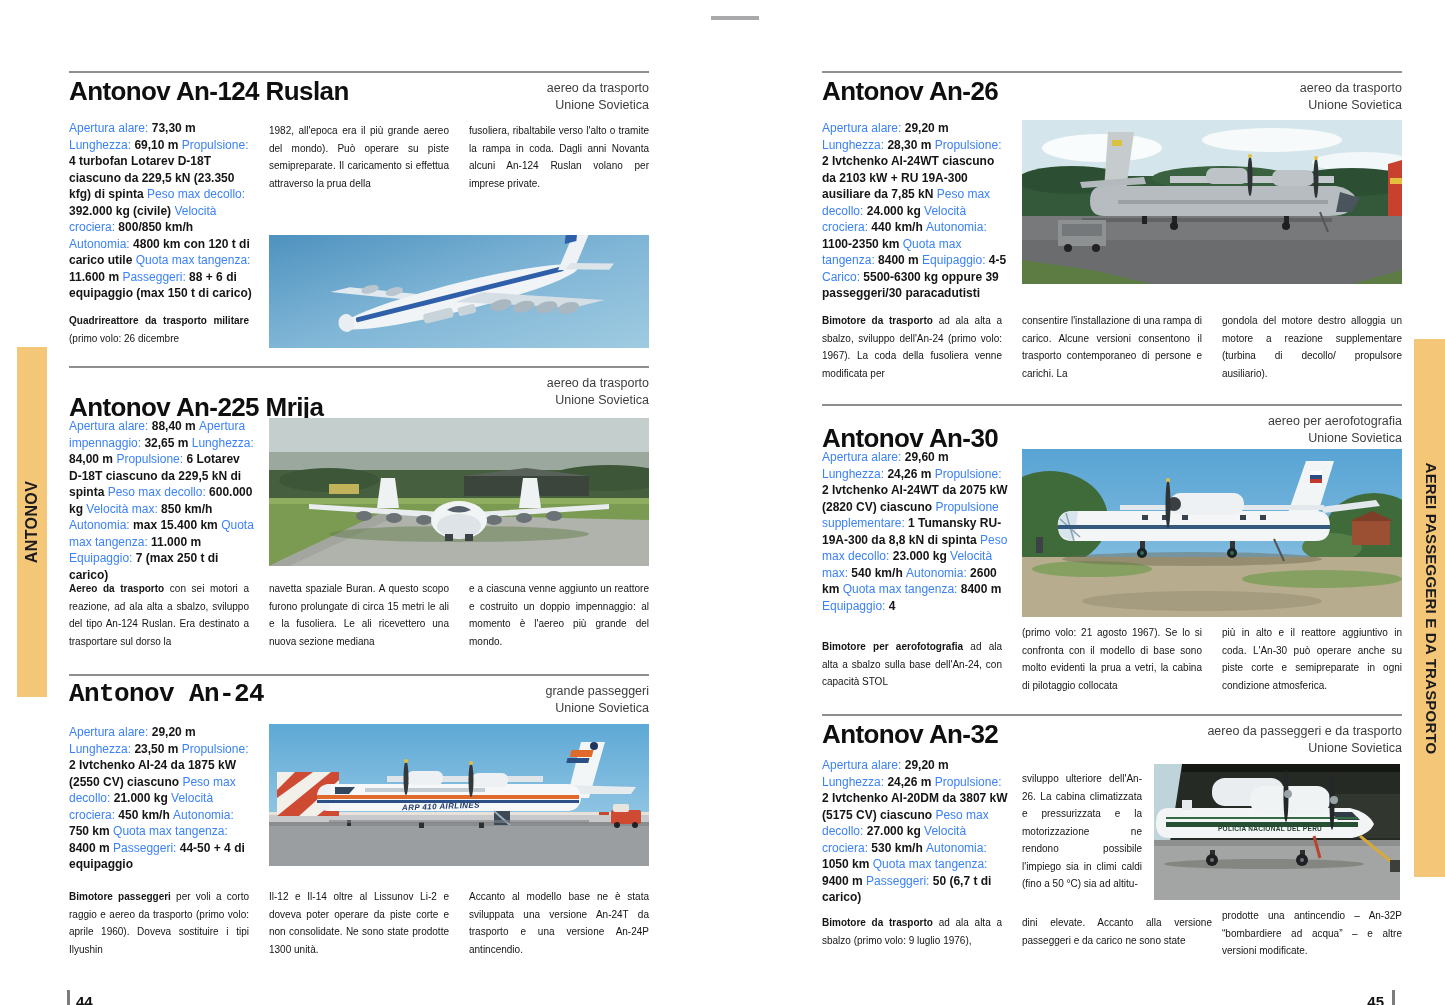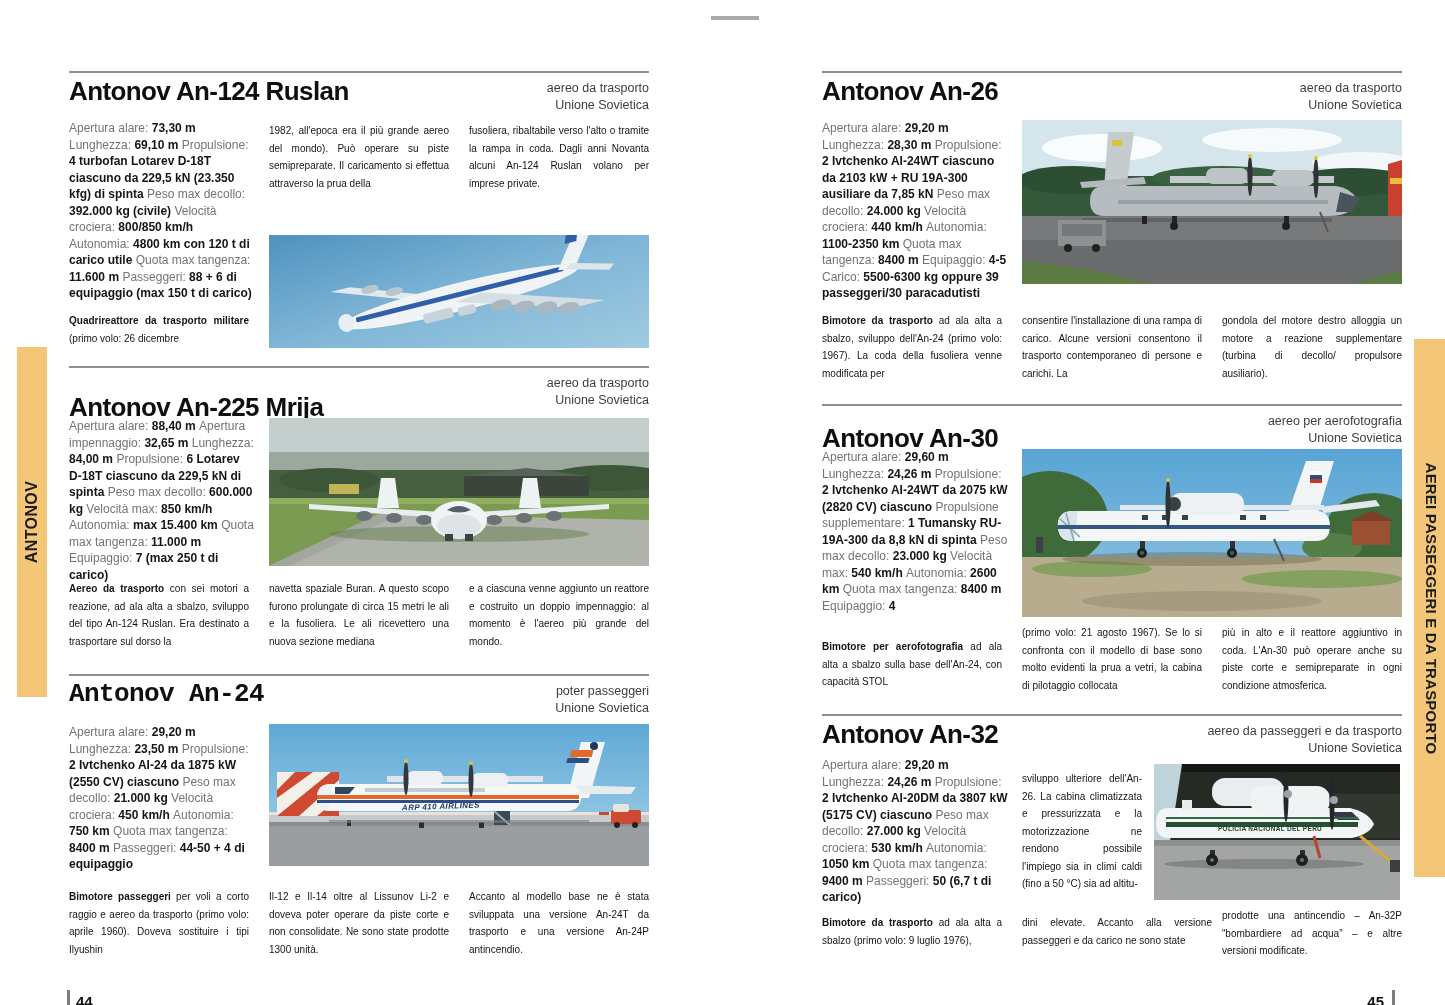--- a/index.html
+++ b/index.html
@@ -5,21 +5,21 @@
   html,body{margin:0;padding:0;}
   body{
     width:1445px;height:1005px;position:relative;background:#ffffff;
     font-family:"Liberation Sans", sans-serif;color:#1a1a1a;overflow:hidden;
   }
   .abs{position:absolute;margin:14px;}
   .rule{height:2px;background:#8f8f8f;}
   .title{font-size:26px;font-weight:800;letter-spacing:-0.6px;color:#0f0f0f;line-height:30px;}
   .cat{font-size:12.5px;line-height:17px;color:#3d3d3d;text-align:right;}
   .specs{font-size:12px;line-height:16.5px;color:#151515;text-align:left;}
-  .specs .sl{color:#737373;font-weight:400;}
+  .specs .sl{color:#3b82f6;font-weight:400;}
   .specs .sv{font-weight:700;}
   .body{font-size:10px;line-height:17.5px;text-align:justify;color:#141414;}
   .body b{font-weight:800;}
   .photo{overflow:hidden;background:#cfd8dd;}
   .photo svg{display:block;}
   .livery{position:absolute;font-weight:bold;font-style:italic;color:#22396b;letter-spacing:0.4px;white-space:nowrap;}
   .livery6{position:absolute;font-weight:bold;color:#1e3d2a;letter-spacing:0.3px;white-space:nowrap;}
   .tab{position:absolute;display:flex;align-items:center;justify-content:center;}
   .tab span{white-space:nowrap;font-weight:bold;color:#1c1c1c;}
   .tab-left span{transform:rotate(-90deg);font-size:16px;letter-spacing:0.4px;}
@@ -119,21 +119,21 @@
         <rect x="176" y="116" width="8" height="7" fill="#3c4145"></rect>
         <rect x="196" y="116" width="8" height="7" fill="#3c4145"></rect>
       </svg>
     </div>
   </div>
 
   <div>
     <div class="abs rule" style="left:55px;top:660px;width:580px;"></div>
     <h2 class="abs title" style="left:55px;top:665px;width:390px;font-family:Liberation Mono, monospace;">Antonov An-24</h2>
     <div class="abs cat" style="left:415px;top:669px;width:220px;">
-      <span>poter passeggeri</span><br>
+      <span>grande passeggeri</span><br>
       <span>Unione Sovietica</span>
     </div>
     <p class="abs specs" style="left:55px;top:710px;width:186px;"><span class="sl">Apertura alare: </span><span class="sv">29,20 m </span><span class="sl">Lunghezza: </span><span class="sv">23,50 m </span><span class="sl">Propulsione: </span><span class="sv">2 Ivtchenko AI-24 da 1875 kW (2550 CV) ciascuno </span><span class="sl">Peso max decollo: </span><span class="sv">21.000 kg </span><span class="sl">Velocità crociera: </span><span class="sv">450 km/h </span><span class="sl">Autonomia: </span><span class="sv">750 km </span><span class="sl">Quota max tangenza: </span><span class="sv">8400 m </span><span class="sl">Passeggeri: </span><span class="sv">44-50 + 4 di equipaggio </span></p>
     <p class="abs body" style="left:55px;top:874px;width:180px;"><b>Bimotore passeggeri</b> per voli a corto raggio e aereo da trasporto (primo volo: aprile 1960). Doveva sostituire i tipi Ilyushin</p>
     <p class="abs body" style="left:255px;top:874px;width:180px;">Il-12 e Il-14 oltre al Lissunov Li-2 e doveva poter operare da piste corte e non consolidate. Ne sono state prodotte 1300 unità.</p>
     <p class="abs body" style="left:455px;top:874px;width:180px;">Accanto al modello base ne è stata sviluppata una versione An-24T da trasporto e una versione An-24P antincendio.</p>
     <div class="abs photo" style="left:255px;top:710px;width:380px;height:142px;">
       <svg width="380" height="142" viewBox="0 0 380 142" preserveAspectRatio="none">
         <defs>
           <linearGradient id="sky3" x1="0" y1="0" x2="0" y2="1">

